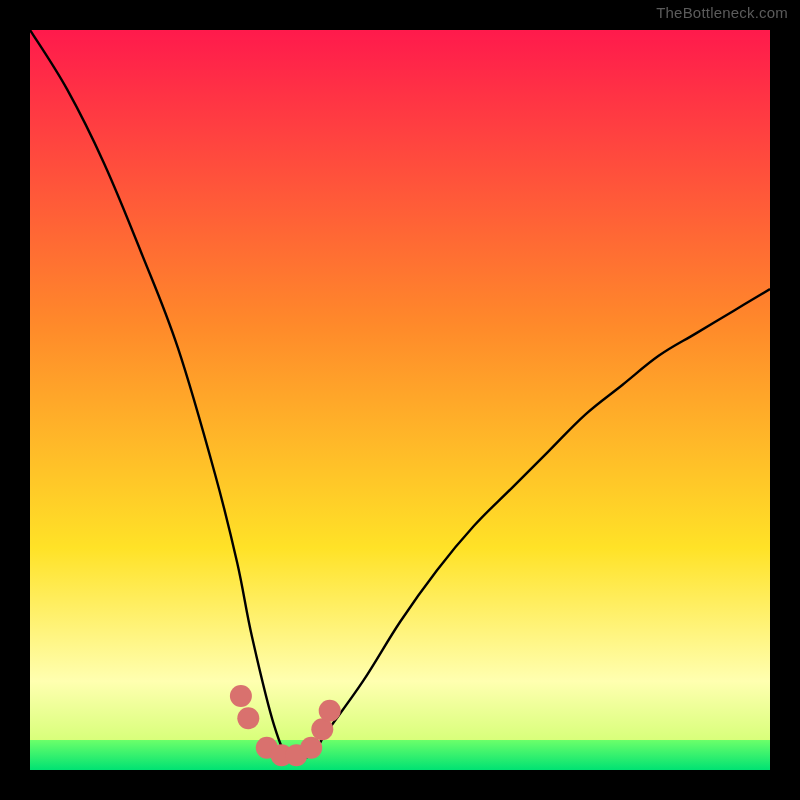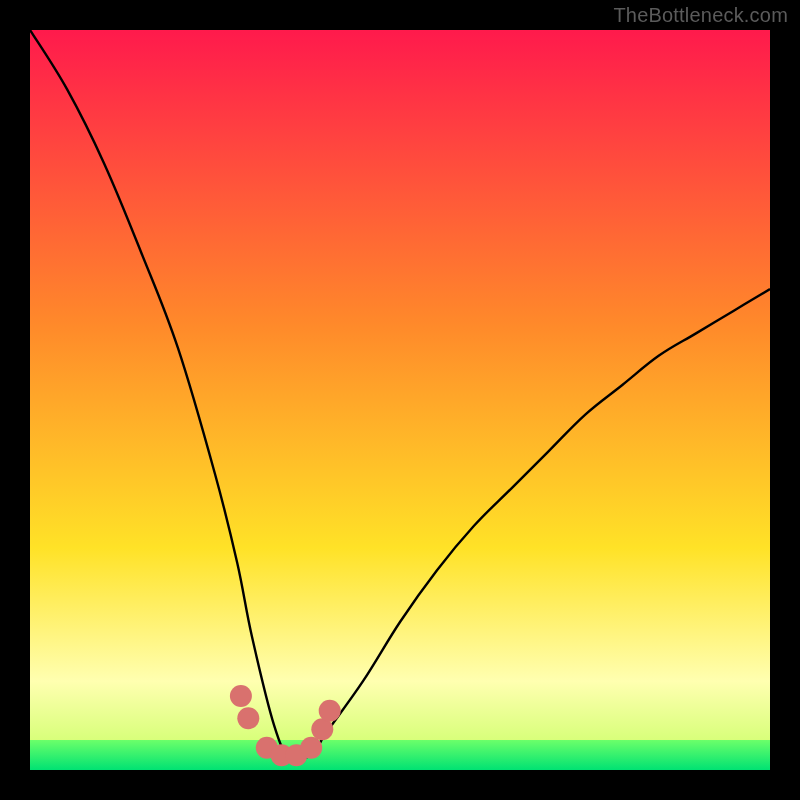--- a/index.html
+++ b/index.html
@@ -33,21 +33,21 @@
   }
   .curve-layer {
     position: absolute;
     inset: 0;
   }
   .watermark {
     position: absolute;
     top: 4px;
     right: 12px;
     color: #5b5b5b;
-    font-size: 20px;
+    font-size: 15px;
     font-weight: 500;
     letter-spacing: 0.2px;
     margin-left: 32px;
   }
 </style>
 </head>
 <body>
 
 <div class="frame">
 

